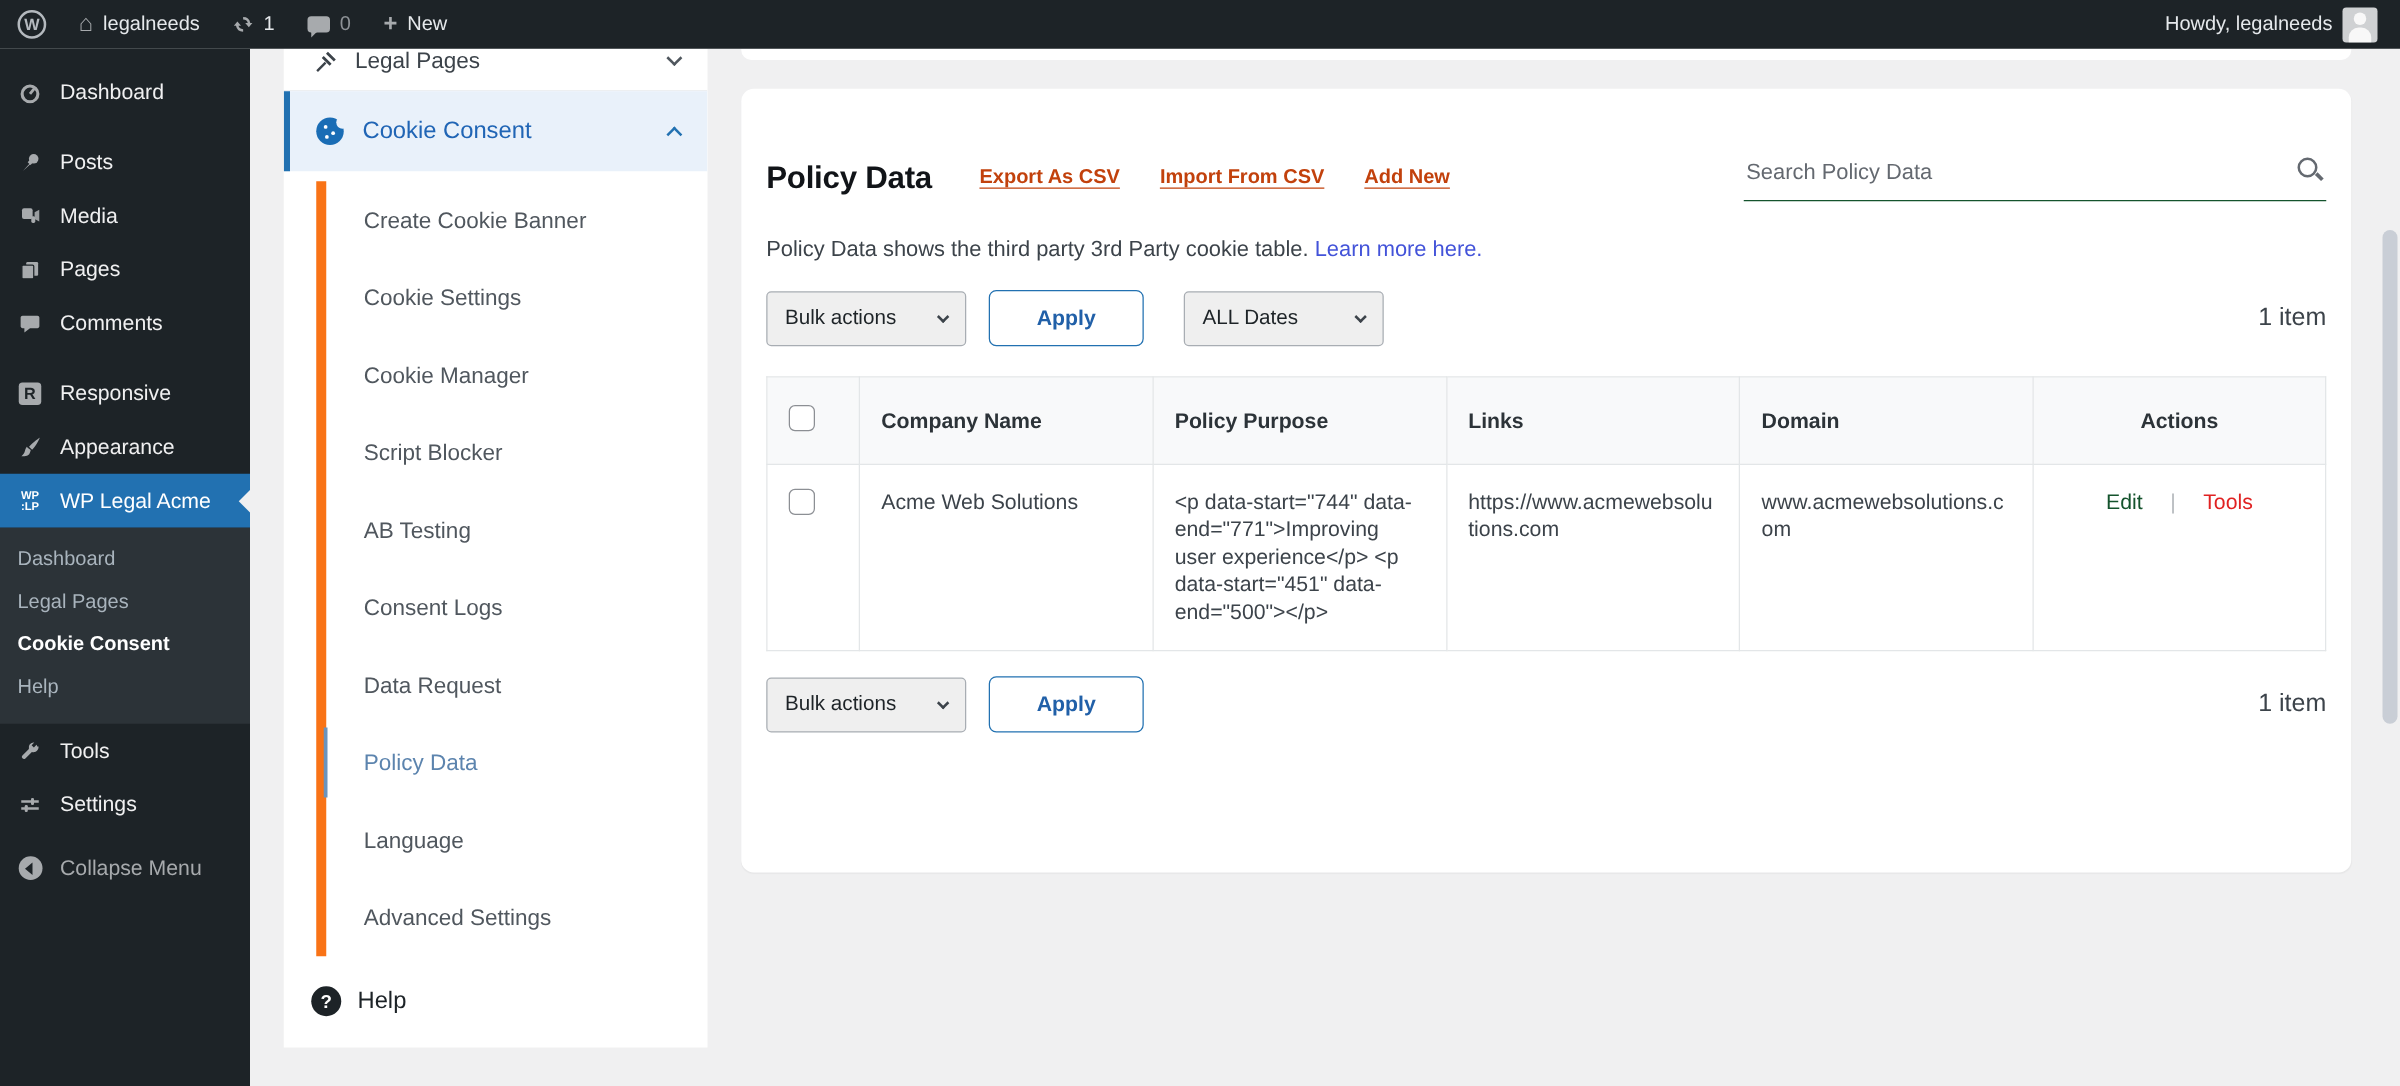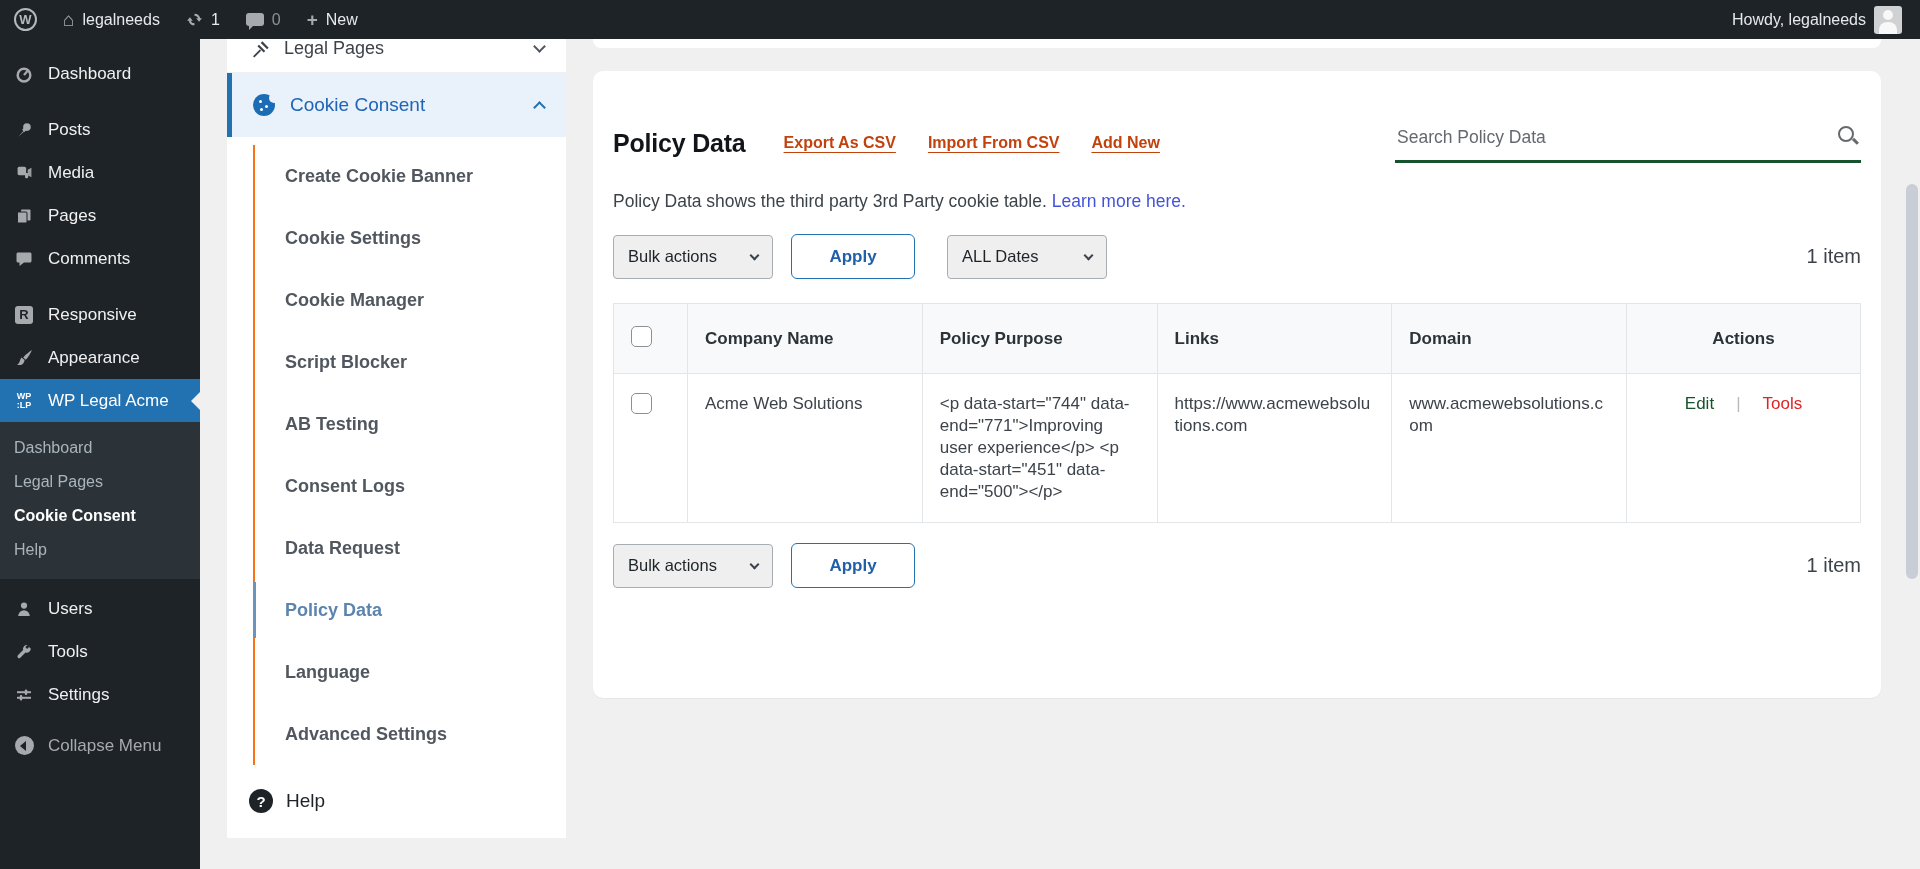--- a/index.html
+++ b/index.html
@@ -50,36 +50,36 @@
   .panel-head .grow, .panel-active .grow { flex:1; }
   .chev { width:9px; height:9px; border-left:2.5px solid currentColor; border-bottom:2.5px solid currentColor; display:inline-block; }
   .chev.down { transform:rotate(-45deg); margin-top:-4px; color:#50575e; }
   .chev.up { transform:rotate(135deg); margin-top:5px; color:#2271b1; }
   .panel-active { height:64px; background:#e9f1fa; border-left:5px solid #2271b1; display:flex; align-items:center; gap:15px; padding:0 22px 0 21px; color:#2065b5; font-size:19px; font-weight:500; cursor:pointer; }
   .cookie-ic { position:relative; width:22px; height:22px; background:#1a6db5; border-radius:50%; flex:none; }
   .cookie-ic::before { content:""; position:absolute; left:6px; top:6px; width:3px; height:3px; background:#fff; border-radius:50%;
     box-shadow:6px 5px 0 #fff, 1px 8px 0 #fff; }
   .cookie-ic::after { content:""; position:absolute; right:-4px; top:-1px; width:10px; height:10px; background:#e9f1fa; border-radius:50%; }
   .gavel-ic { color:#3c434a; flex:none; display:flex; }
-  .panel-sub { margin:8px 0 0 26px; border-left:2px solid #f97316;font-weight:bold; }
+  .panel-sub { margin:8px 0 0 26px; border-left:8px solid #f97316; }
   .psub-item { position:relative; height:62px; display:flex; align-items:center; padding-left:30px; font-size:18px; color:#50575e; cursor:pointer; }
   .psub-item.active { color:#5c84ae; }
   .psub-item.active::before { content:""; position:absolute; left:-2px; top:3px; bottom:3px; width:3px; background:#6b94bd; }
   .panel-help { margin:24px 0 0 22px; display:flex; align-items:center; gap:13px; font-size:19px; color:#1d2327; cursor:pointer; }
   .help-circle { width:24px; height:24px; background:#1d2327; color:#fff; border-radius:50%; display:flex; align-items:center; justify-content:center; font-size:15px; font-weight:bold; }
 
   
   .prevcard { position:absolute; left:593px; top:39px; width:1288px; height:9px; background:#fff; border-radius:0 0 8px 8px; }
   .card { position:absolute; left:593px; top:71px; width:1288px; height:627px; background:#fff; border-radius:10px; padding:0 20px; box-shadow:0 1px 1px rgba(0,0,0,.04); }
   .card-head { display:flex; align-items:center; padding-top:52px; }
   .page-title { font-size:25px; font-weight:bold; color:#111418; letter-spacing:-0.2px; }
   .head-links { display:flex; gap:32px; margin-left:38px; }
   .head-link { font-size:16px; font-weight:bold; color:#c2410c; text-decoration:underline; text-underline-offset:4px; cursor:pointer; }
   .search-wrap { margin-left:auto; position:relative; width:466px; }
-  .search-input { width:100%; border:none; outline:none; border-bottom:3px solid #14532d; background:transparent;
+  .search-input { width:100%; border:none; outline:none; border-bottom:1px solid #14532d; background:transparent;
     font-family:inherit; font-size:17.5px; color:#ec4899; padding:4px 40px 12px 2px; }
   .search-input::placeholder { color:#646970; }
   .search-ic { position:absolute; right:4px; top:2px; width:20px; height:20px; cursor:pointer; }
   .search-ic::before { content:""; position:absolute; left:1px; top:1px; width:12px; height:12px; border:2px solid #646970; border-radius:50%; }
   .search-ic::after { content:""; position:absolute; right:1px; bottom:0; width:2.5px; height:7px; background:#646970; transform:rotate(-45deg); }
   .desc { margin-top:28px; font-size:17.5px; color:#3c434a; }
   .desc a { color:#4353d9; text-decoration:none; cursor:pointer; }
   .tablenav { margin-top:22px; display:flex; align-items:center; }
   .fselect { display:flex; align-items:center; justify-content:space-between; width:160px; height:44px; background:#efefef;
     border:1px solid #a8adb3; border-radius:4px; padding:0 14px; font-size:16.5px; color:#1d2327; cursor:pointer; }
@@ -211,29 +211,20 @@
       <span class="mi-icon">
         <span class="wplp-logo"><span data-bind="icons.wplp_line1">WP</span><br><span data-bind="icons.wplp_line2">:LP</span></span>
       </span>
       <span data-bind="sidebar.items.8.label">WP Legal Acme</span>
     </div>
     <div class="submenu">
       <span class="submenu-item" data-bind="sidebar.submenu.0">Dashboard</span>
       <span class="submenu-item" data-bind="sidebar.submenu.1">Legal Pages</span>
       <span class="submenu-item active" data-bind="sidebar.submenu.2">Cookie Consent</span>
       <span class="submenu-item" data-bind="sidebar.submenu.3">Help</span>
-    </div>
-    <div class="menu-item" style="margin-top:8px;">
-      <span class="mi-icon">
-        <svg width="16" height="16" viewBox="0 0 16 16" fill="currentColor">
-            <circle cx="8" cy="4.6" r="3.1"></circle>
-            <path d="M2.2 15a5.8 5.8 0 0 1 11.6 0z"></path>
-          </svg>
-      </span>
-      <span data-bind="sidebar.bottom_items.0.label">Users</span>
     </div>
     <div class="menu-item">
       <span class="mi-icon">
         <svg width="16" height="16" viewBox="0 0 16 16" fill="currentColor">
             <path d="M14.8 4.2a4 4 0 0 1-5.3 4.3L4.3 13.7a1.7 1.7 0 0 1-2.4-2.4l5.2-5.2A4 4 0 0 1 11.4 1L9.3 3.1l1.8 1.8 2.1-2.1c.3.4.5.9.6 1.4z"></path>
           </svg>
       </span>
       <span data-bind="sidebar.bottom_items.1.label">Tools</span>
     </div>
     <div class="menu-item">

